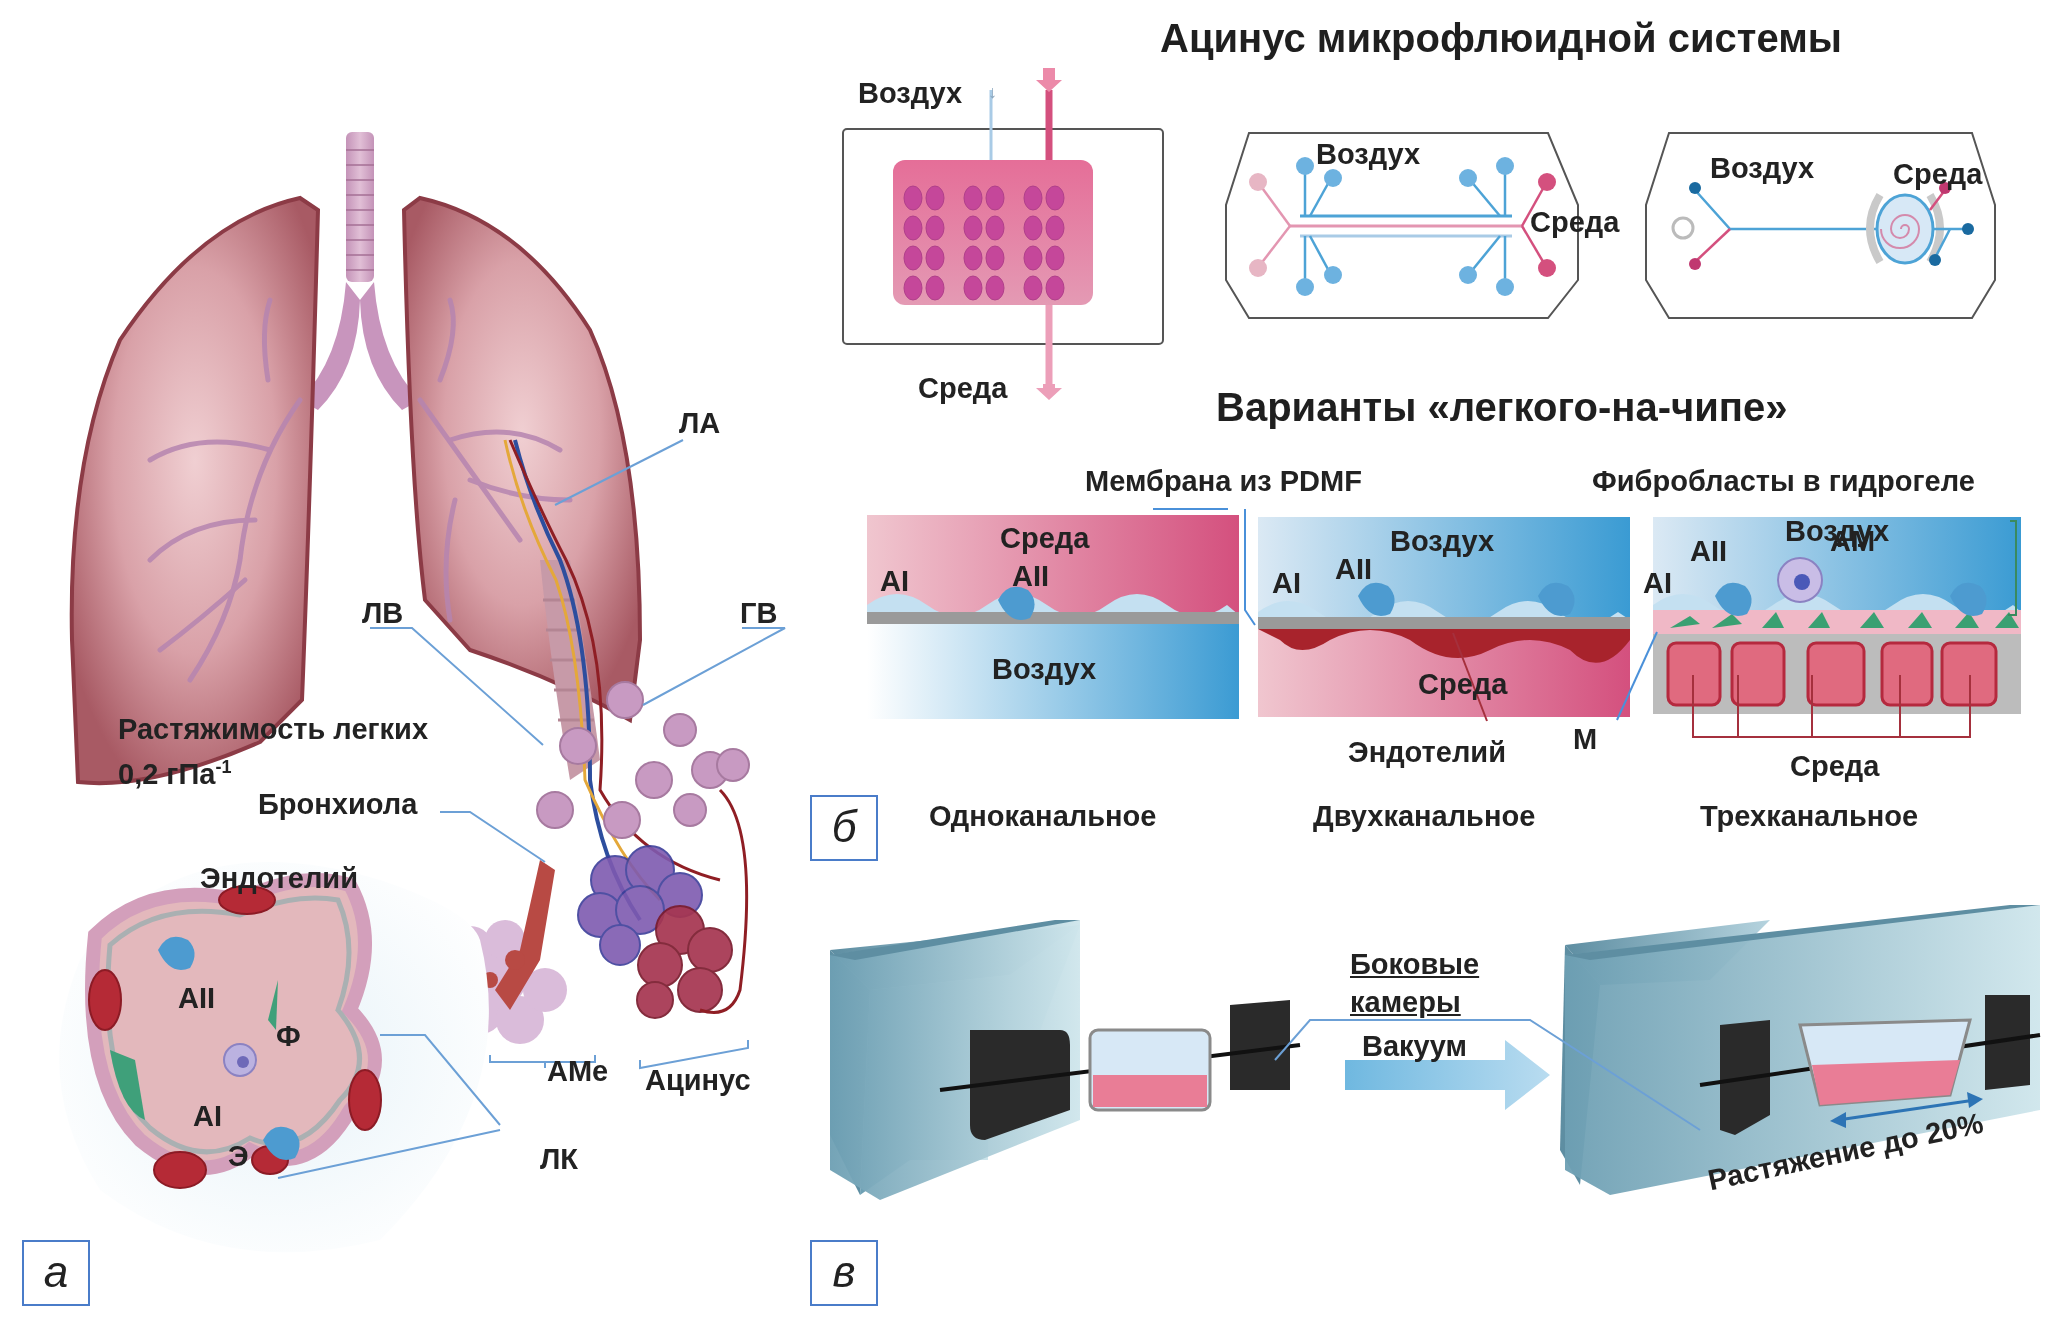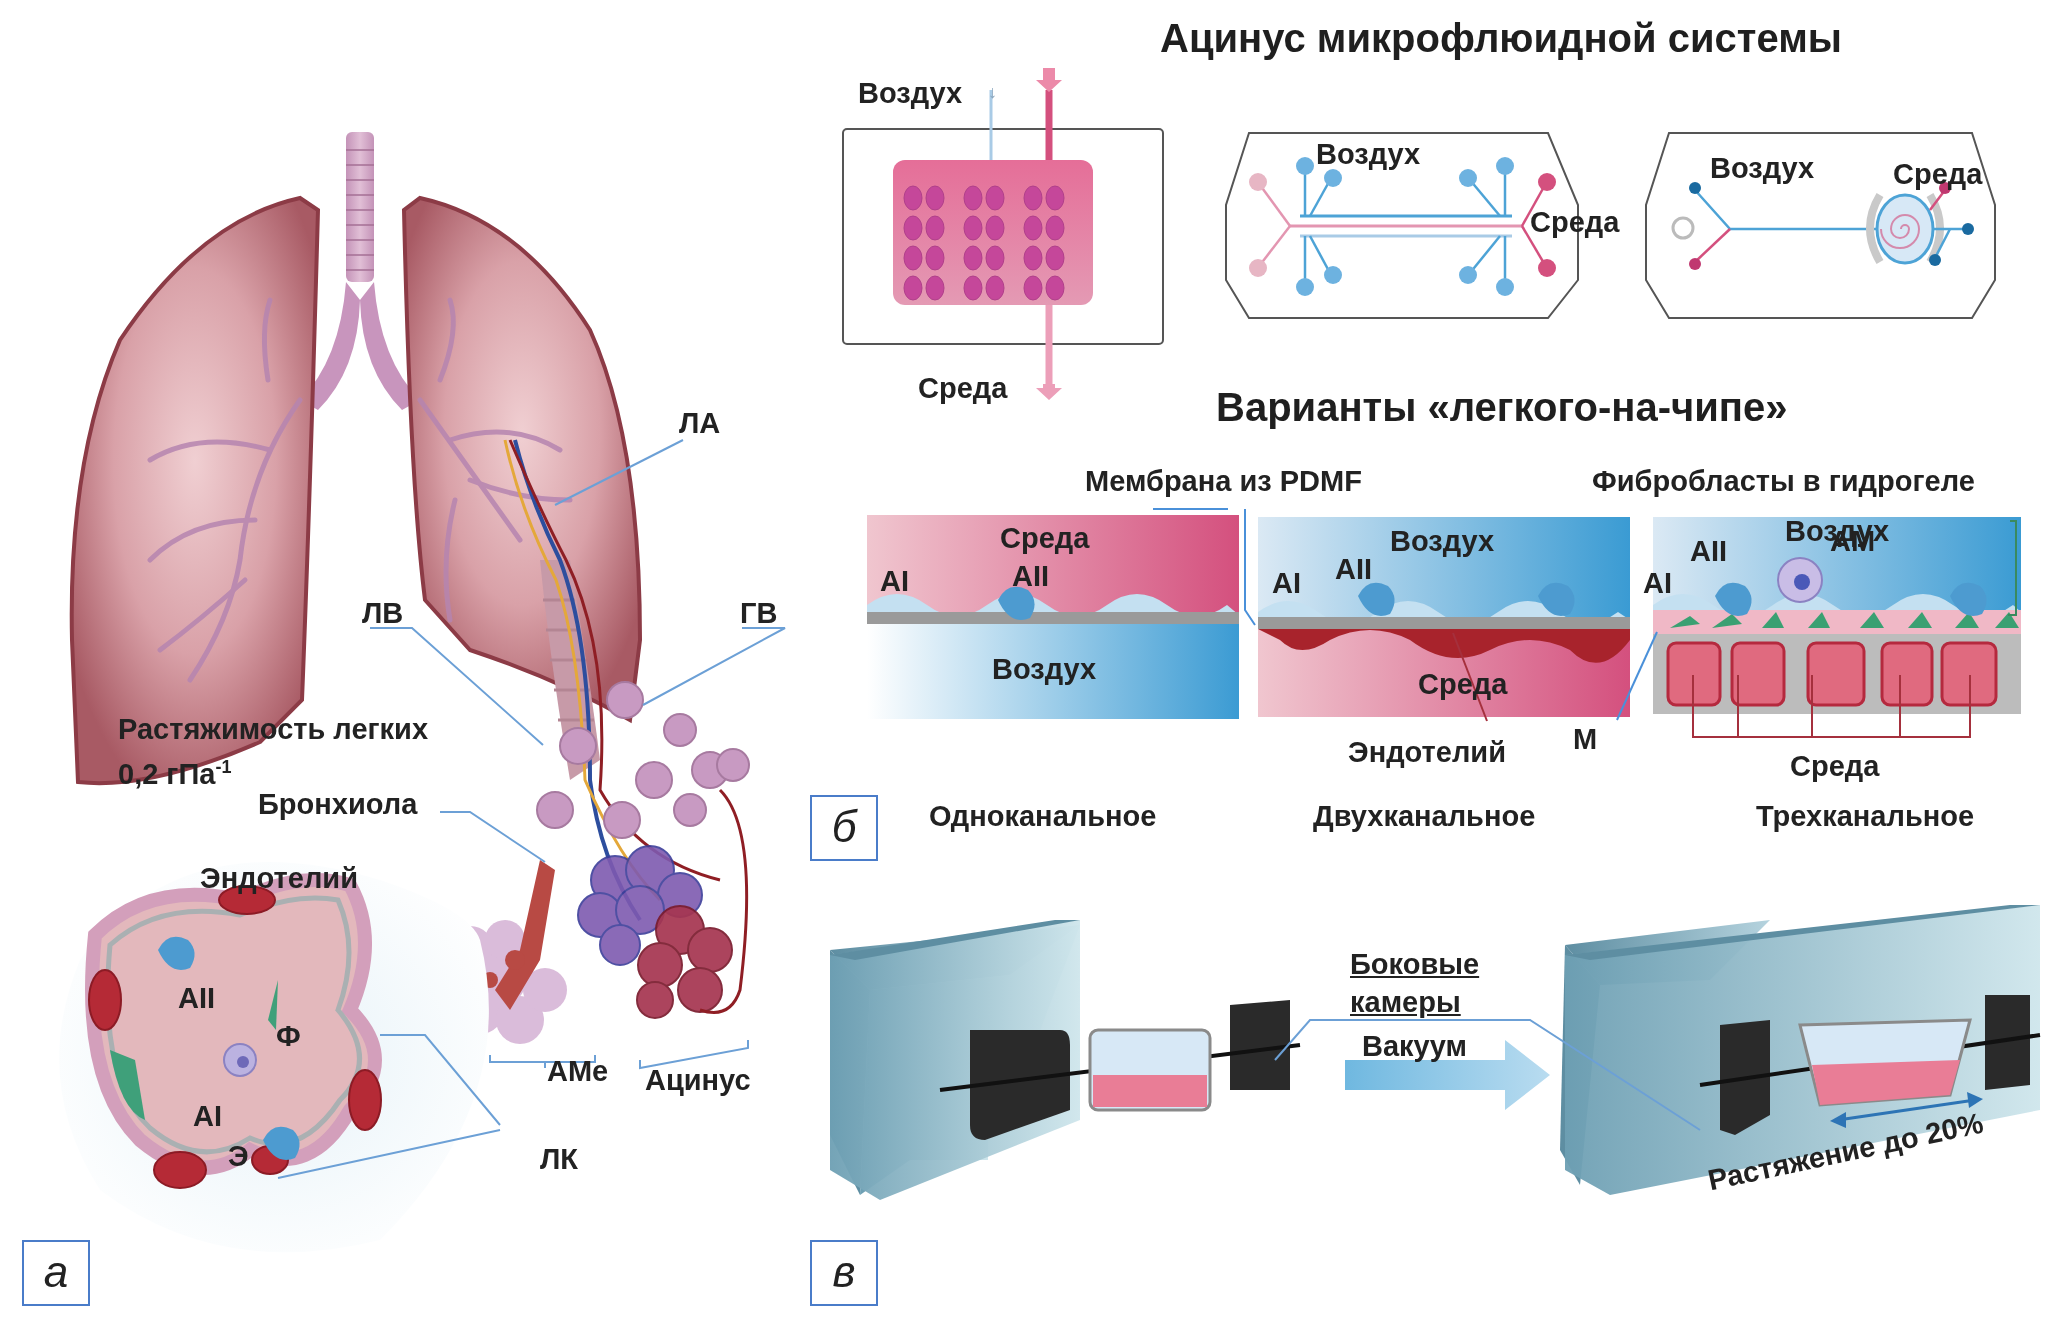--- a/index.html
+++ b/index.html
@@ -392,21 +392,21 @@
 
 <div class="lbl" style="left:1785px; top:515px;">Воздух</div>
 <div class="lbl" style="left:1690px; top:535px;">AII</div>
 <div class="lbl" style="left:1830px; top:525px;">АМ</div>
 <div class="lbl" style="left:1643px; top:567px;">AI</div>
 <div class="lbl" style="left:1573px; top:723px;">М</div>
 <div class="lbl" style="left:1790px; top:750px;">Среда</div>
 
 <div class="lbl" style="left:929px; top:800px;">Одноканальное</div>
 <div class="lbl" style="left:1313px; top:800px;">Двухканальное</div>
-<div class="lbl" style="left:1756px; top:800px;">Трехканальное</div>
+<div class="lbl" style="left:1700px; top:800px;">Трехканальное</div>
 
 <div class="panel-tag" style="left:810px; top:795px;">б</div>
 
 <svg width="2065" height="1322" viewBox="0 0 2065 1322">
 
   <g>
     <polygon points="830,950 1080,925 1010,975 870,990" fill="url(#boxTop)"></polygon>
     <polygon points="830,950 870,990 860,1195 830,1135" fill="#5e8ea2"></polygon>
     <polygon points="870,990 1010,975 1010,1090 860,1195" fill="url(#boxFront)"></polygon>
     <polygon points="1010,975 1080,925 1010,1110" fill="#c5dfe6"></polygon>

